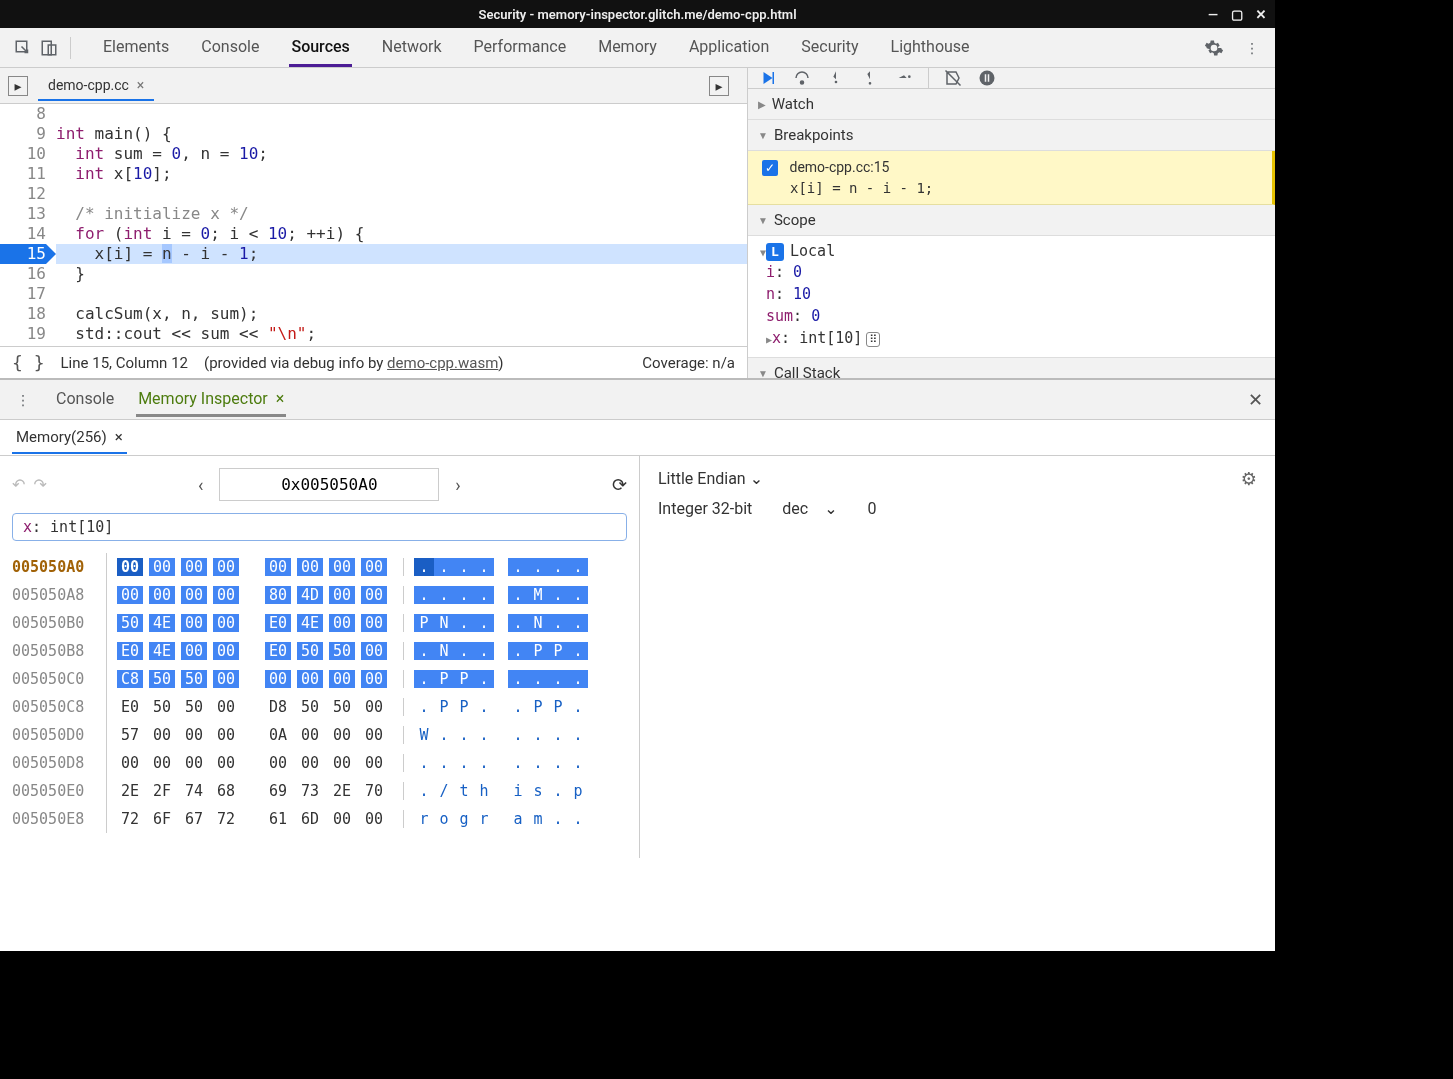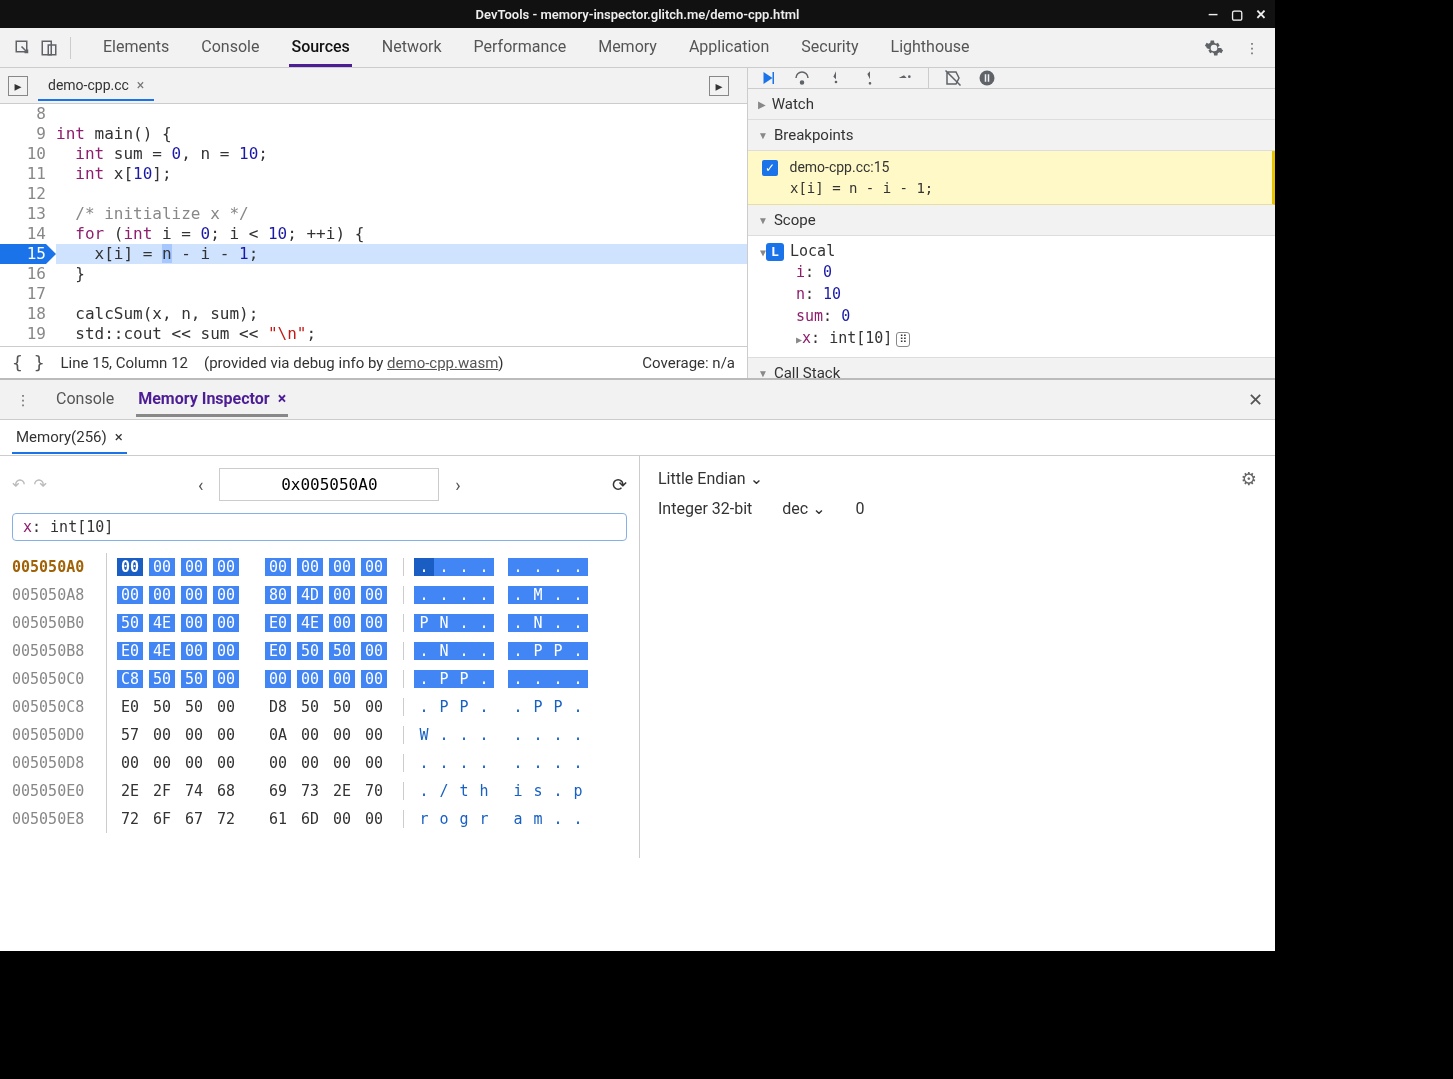--- a/index.html
+++ b/index.html
@@ -55,29 +55,29 @@
 .dbg-resume { color:#1a73e8; }
 .dbg-sep { width:1px; height:20px; background:#ccc; }
 
 .section-header { background:#f2f2f2; border-bottom:1px solid #ddd; padding:6px 10px; font-size:15px; color:#333; display:flex; align-items:center; gap:6px; }
 .tri { font-size:10px; color:#888; }
 .bp-item { background:#fff8c7; padding:8px 14px; border-bottom:1px solid #e6dfa0; border-right:3px solid #e6c200; }
 .bp-checkbox { width:16px; height:16px; background:#1a73e8; display:inline-flex; align-items:center; justify-content:center; color:#fff; font-size:12px; border-radius:2px; margin-right:8px; vertical-align:middle; }
 .bp-line { margin-left:28px; font-family: monospace; color:#333; margin-top:4px; }
 .scope-body { padding:6px 12px; font-family: monospace; font-size:15px; }
 .scope-L { display:inline-block; width:18px; height:18px; background:#1a73e8; color:#fff; font-weight:bold; text-align:center; border-radius:3px; font-size:13px; line-height:18px; margin-right:6px; }
-.var-row { margin-left:36px; line-height:22px; }
+.var-row { margin-left:6px; line-height:22px; }
 .var-name { color:#8e1e6e; }
 .var-val { color:#1a1aa6; }
 .memchip { border:1px solid #888; border-radius:3px; padding:0 2px; font-size:11px; margin-left:4px; }
 
 .drawer { height:480px; border-top:2px solid #bbb; display:flex; flex-direction:column; background:#fff; }
 .drawer-tabs { height:40px; background:#f2f2f2; border-bottom:1px solid #ccc; display:flex; align-items:center; padding:0 12px; gap:20px; }
 .drawer-tab { font-size:16px; color:#555; padding:6px 2px; border-bottom:3px solid transparent; display:flex; align-items:center; gap:8px; }
-.drawer-tab.active { color:#4c1d95; border-bottom:3px solid #888;font-weight:bold; }
+.drawer-tab.active { color:#4d7c0f; border-bottom:3px solid #888; }
 .drawer-close { margin-left:auto; font-size:18px; color:#555; }
 
 .mem-sub-tabs { height:36px; border-bottom:1px solid #ccc; display:flex; align-items:center; padding:0 12px; }
 .mem-sub-tab { padding:6px 4px; border-bottom:2px solid #1a73e8; display:flex; align-items:center; gap:8px; font-size:15px; }
 
 .mem-body { flex:1; display:flex; }
 .mem-left { flex:0 0 640px; border-right:1px solid #ccc; padding:12px; display:flex; flex-direction:column; }
 .mem-right { flex:1; padding:12px 18px; }
 .mem-nav { display:flex; align-items:center; gap:12px; margin-bottom:12px; }
 .addr-input { border:1px solid #ccc; padding:6px 18px; font-family:monospace; font-size:16px; width:220px; text-align:center; }
@@ -99,28 +99,28 @@
 .ascii-group { display:flex; gap:0; margin-left:10px; border-left:1px solid #ccc; padding-left:10px; }
 .ac { width:20px; text-align:center; color:#1760c4; }
 .ac.hl { background:#4285f4; color:#fff; border-radius:0; }
 .ac.hl.first-b { background:#1a5ec4; }
 .group-gap { width:14px; }
 .vsep { width:1px; background:#ccc; align-self:stretch; margin:0 4px; }
 
 .endian-row { display:flex; align-items:center; gap:8px; font-size:16px; margin-bottom:10px; }
 .endian-gear { margin-left:auto; color:#666; font-size:18px; }
 .int-row { display:flex; align-items:center; gap:30px; font-size:16px; }
-.dec-sel { display:flex; align-items:center; gap:4px; }
+.dec-sel { display:flex; align-items:center; gap:16px; }
 </style>
 </head>
 <body>
 
 <div class="window">
   <div class="titlebar">
-    <span>DevTools - memory-inspector.glitch.me/demo-cpp.html</span>
+    <span>Security - memory-inspector.glitch.me/demo-cpp.html</span>
     <div class="controls">
       <span>—</span>
       <span>▢</span>
       <span>✕</span>
     </div>
   </div>
 
   <div class="main-toolbar">
     <div class="icon-btn">
         <svg width="18" height="18" viewBox="0 0 24 24" fill="none" stroke="currentColor" stroke-width="2">

